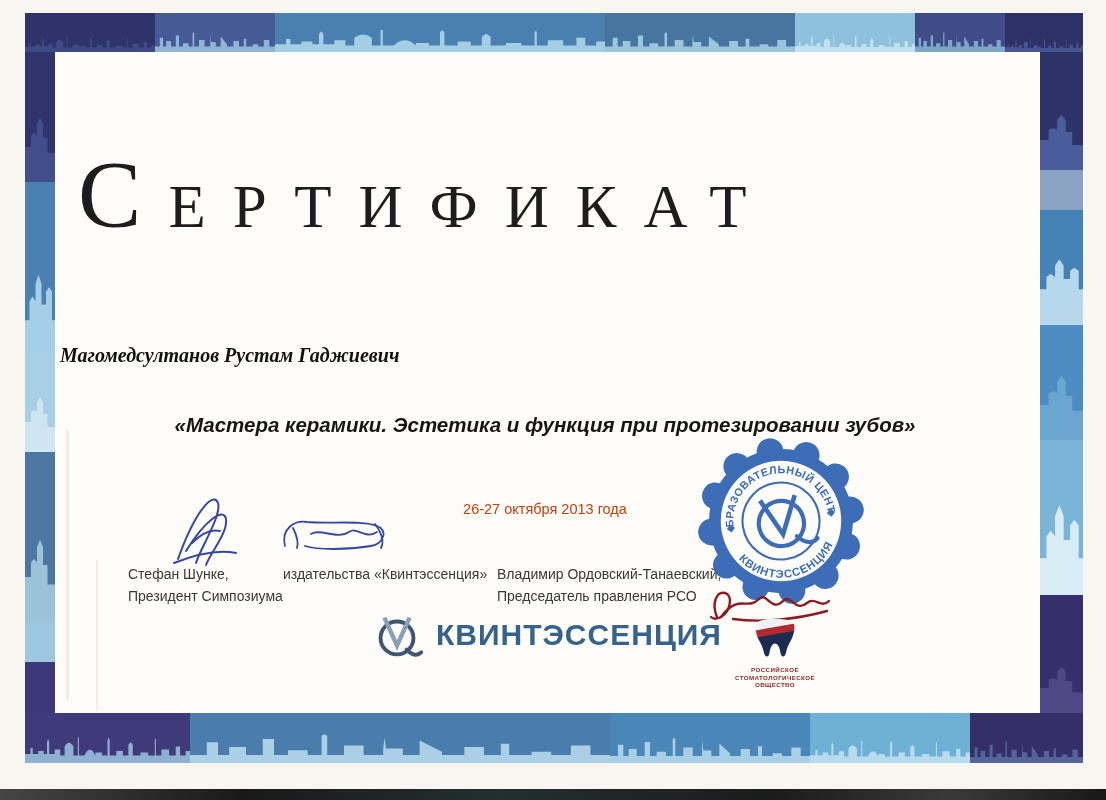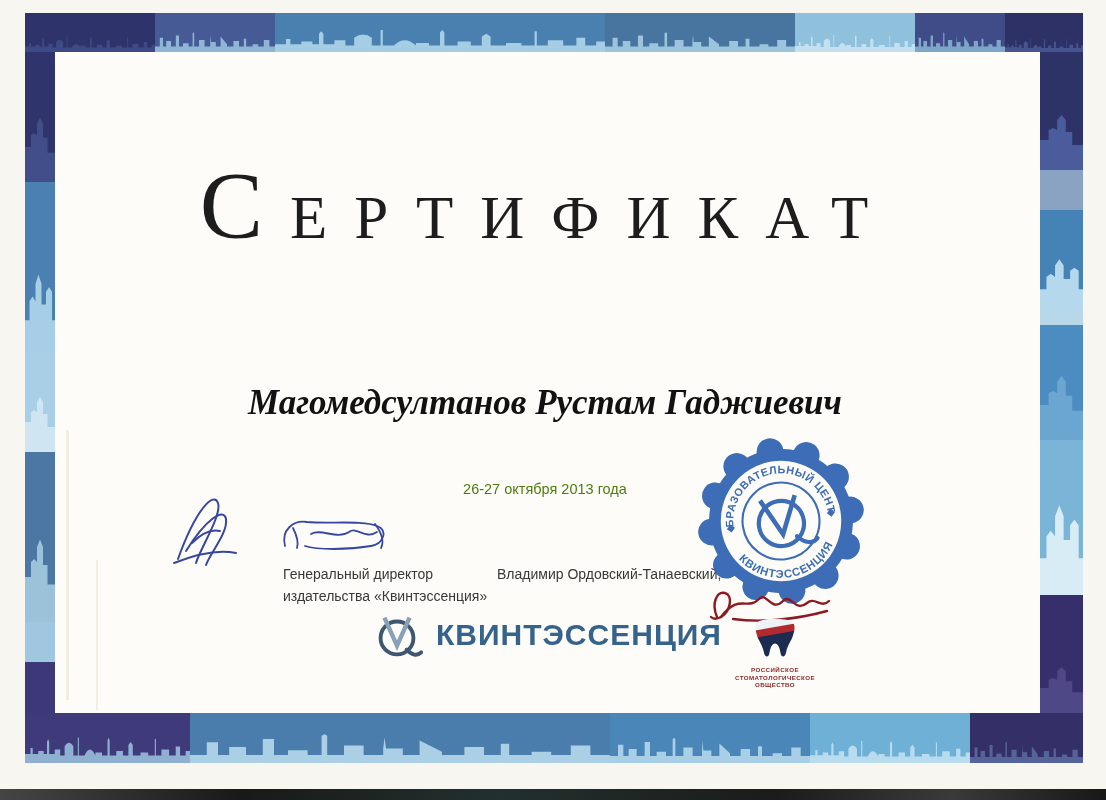--- a/index.html
+++ b/index.html
@@ -14,35 +14,35 @@
   .band-right{left:1040px;top:52px;width:43px;height:661px;flex-direction:column;}
   .seg{position:relative;overflow:hidden;flex:0 0 auto;}
   .sil{position:absolute;left:0;bottom:0;width:100%;display:block;}
   .silv{position:absolute;left:0;bottom:0;width:100%;display:block;}
 
   
   .sheet{position:absolute;left:55px;top:52px;width:985px;height:661px;background:#fdfcf8;}
   .scan-mark{position:absolute;background:rgba(214,206,180,0.30);}
 
   
-  .title{position:absolute;left:60px;top:136px;width:930px;margin:16px;text-align:center;
+  .title{position:absolute;left:60px;top:136px;width:930px;margin:5px;text-align:left;
          font-family:"Liberation Serif",serif;font-weight:400;color:#1d1d1d;
          font-size:61px;line-height:1.15;letter-spacing:27px;text-indent:13px;}
   .title::first-letter{font-size:95px;}
-  .recipient{position:absolute;left:60px;top:344px;width:970px;text-align:center;
+  .recipient{position:absolute;left:60px;top:344px;width:970px;
          font-family:"Liberation Serif",serif;font-style:italic;font-weight:700;
-         font-size:35px;color:#111;margin-top:39px;}
+         font-size:20px;color:#111;}
   .partline{position:absolute;left:60px;top:388px;width:970px;text-align:center;
          font-size:13.5px;color:#3f3f3f;}
   .event{position:absolute;left:60px;top:413px;width:970px;text-align:center;
          font-style:italic;font-weight:700;font-size:20.5px;color:#161616;}
   .city{position:absolute;left:60px;top:461px;width:970px;text-align:center;
          font-size:14px;color:#2f2f2f;}
-  .dateline{position:absolute;left:60px;top:481px;width:970px;text-align:center;
-         font-size:14.5px;color:#4d7c0f;}
+  .dateline{position:absolute;left:60px;top:501px;width:970px;text-align:center;
+         font-size:14.5px;color:#c2410c;}
 
   .sigcol{position:absolute;font-size:14px;line-height:22px;color:#383838;}
   .sigcol-1{left:128px;top:563px;}
   .sigcol-2{left:283px;top:563px;}
   .sigcol-3{left:497px;top:563px;}
 
   .sig-svg{position:absolute;}
   .sig1{left:163px;top:489px;}
   .sig2{left:276px;top:506px;}
   .sigred{left:703px;top:583px;}
@@ -204,45 +204,50 @@
       </div>
   </div>
 
   <div class="sheet"></div>
   <div class="scan-mark" style="left:66px;top:430px;width:3px;height:270px"></div>
   <div class="scan-mark" style="left:96px;top:560px;width:2px;height:150px"></div>
 
   <h1 class="title">СЕРТИФИКАТ</h1>
 
   <div class="recipient">Магомедсултанов Рустам Гаджиевич</div>
+  <div class="event">«Мастера керамики. Эстетика и функция при протезировании зубов»</div>
   <div class="dateline">26-27 октября 2013 года</div>
 
   <svg class="sig-svg sig1" width="96" height="80" viewBox="0 0 90 80">
     <g fill="none" stroke="#3547a0" stroke-width="2" stroke-linecap="round">
       <path d="M12,70 C30,20 48,2 52,14 C56,26 34,60 30,74"></path>
       <path d="M20,62 C40,30 58,18 60,30 C62,44 44,64 40,76"></path>
       <path d="M8,74 C28,66 52,60 70,64"></path>
       <path d="M26,54 C36,44 46,40 54,42"></path>
     </g>
   </svg>
   <svg class="sig-svg sig2" width="122" height="58" viewBox="0 0 120 58">
     <g fill="none" stroke="#3547a0" stroke-width="1.8" stroke-linecap="round">
       <path d="M8,40 C4,24 16,14 30,16 C52,18 86,14 100,20 C112,24 106,38 94,40 C70,44 40,44 28,40"></path>
       <path d="M34,28 C44,22 60,34 72,26 C80,20 88,34 100,26"></path>
       <path d="M98,18 C104,26 108,34 104,42"></path>
       <path d="M16,22 C20,30 22,36 20,42"></path>
     </g>
   </svg>
 
+  <div class="sigcol sigcol-1">
+    <div>Стефан Шунке,</div>
+    <div>Президент Симпозиума</div>
+  </div>
   <div class="sigcol sigcol-2">
-    <div>Генеральный  директор</div>
     <div>издательства «Квинтэссенция»</div>
   </div>
   <div class="sigcol sigcol-3">
     <div>Владимир Ордовский-Танаевский,</div>
+    <div>Председатель правления РСО</div>
   </div>
 
   <svg class="stamp" viewBox="-4 -4 208 208">
     <g fill="#2e63b2">
       <circle cx="100" cy="100" r="86"></circle>
       <circle cx="184" cy="100" r="16"></circle>
         <circle cx="172.7" cy="142" r="16"></circle>
       <circle cx="142" cy="172.7" r="16"></circle>
         <circle cx="100" cy="184" r="16"></circle>
       <circle cx="58" cy="172.7" r="16"></circle>

